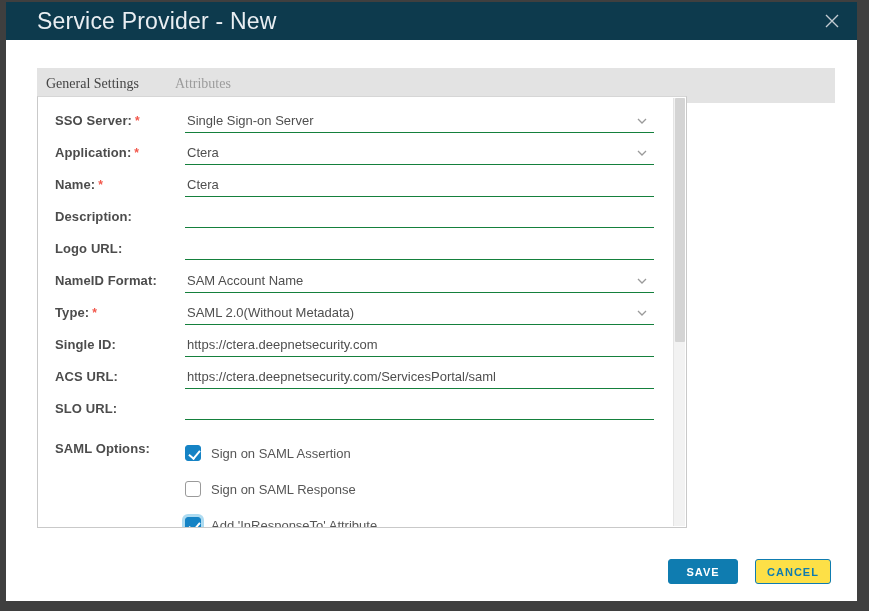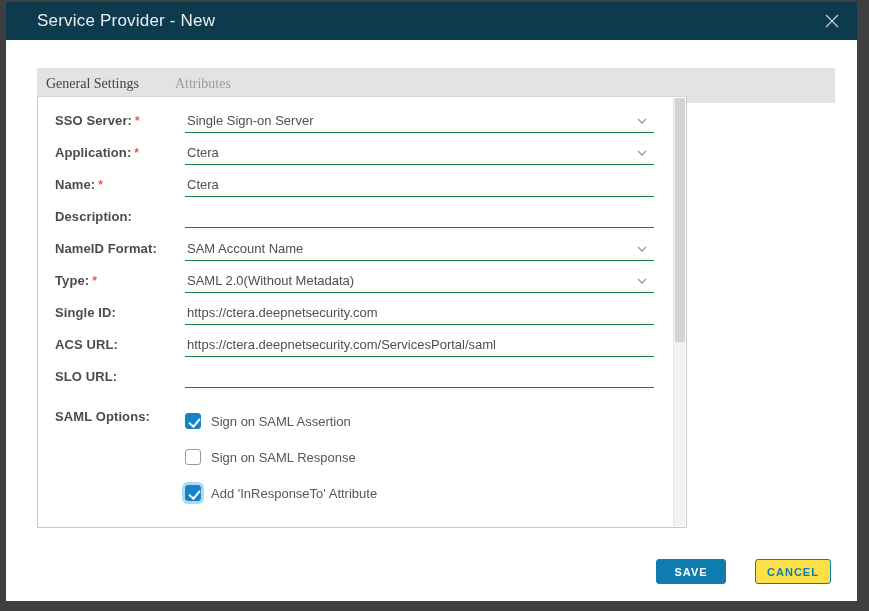--- a/index.html
+++ b/index.html
@@ -3,21 +3,21 @@
 <meta charset="utf-8">
 <style>
   * { margin:0; padding:0; box-sizing:border-box; }
   html,body { width:869px; height:611px; overflow:hidden; }
   body { background:#3f3f3f; font-family:"Liberation Sans", sans-serif; position:relative; }
 
   .modal { position:absolute; top:2px; left:6px; width:851px; height:599px; background:#ffffff; }
 
   
   .modal-header { height:38px; background:#0d3a4d; display:flex; align-items:center; justify-content:space-between; padding:0 14px 0 31px; }
-  .modal-title { color:#e9eef2; font-size:17px; font-weight:400; letter-spacing:.2px; }
+  .modal-title { color:#e9eef2; font-size:23px; font-weight:400; letter-spacing:.2px; }
   .close-btn { width:22px; height:22px; display:flex; align-items:center; justify-content:center; cursor:pointer; }
 
   
   .tabs-bar { position:absolute; left:31px; top:66px; width:798px; height:35px; background:#e3e3e3; display:flex; align-items:stretch; }
   .tab { display:flex; align-items:center; padding:0 9px; font-size:14px; color:#9c9c9c; border-bottom:3px solid transparent; cursor:pointer;font-family:Liberation Serif, serif; }
   .tab.active { color:#454545; border-bottom-color:#0079b8; }
   .tab + .tab { margin-left:18px;justify-content:flex-end; }
 
   
   .panel { position:absolute; left:31px; top:94px; width:650px; height:432px; background:#fff; border:1px solid #c9c9c9; border-top:1px solid #d6d6d6; overflow:hidden; }
@@ -35,21 +35,21 @@
   .options-row { display:flex; align-items:flex-start; margin-top:8px; }
   .options-col { flex:1; }
   .option { display:flex; align-items:center; height:36px; }
   .checkbox { width:16px; height:16px; border:1px solid #9a9a9a; border-radius:3px; background:#fff; margin-right:10px; position:relative; cursor:pointer; flex:0 0 16px; }
   .checkbox.checked { background:#1583c5; border-color:#1583c5; }
   .checkbox.checked::after { content:""; position:absolute; left:4.5px; top:1.5px; width:5px; height:9px; border:solid #fff; border-width:0 2px 2px 0; transform:rotate(40deg); }
   .checkbox.focused { box-shadow:0 0 0 3px rgba(73,176,223,.45); }
   .option-label { font-size:13px; color:#565656; }
 
   
-  .footer { position:absolute; right:26px; bottom:17px; display:flex; gap:29px; }
+  .footer { position:absolute; right:26px; bottom:17px; display:flex; gap:17px; }
   .btn { height:25px; border-radius:3px; font-size:11px; font-weight:bold; letter-spacing:1px; display:flex; align-items:center; justify-content:center; cursor:pointer; font-family:"Liberation Sans", sans-serif; }
   .btn-primary { width:70px; background:#0f7cb0; color:#ffffff; border:1px solid #0f7cb0; }
   .btn-outline { width:76px; background:#fde047; color:#0f7cb0; border:1px solid #0f7cb0; }
 </style>
 </head>
 <body>
 
 <div class="modal">
 
   <div class="modal-header">
@@ -100,20 +100,26 @@
         </div>
       </div>
 
       <div class="field-row">
         <div class="field-label"><span>Description:</span></div>
         <div class="field-value">
           <span></span>
         </div>
       </div>
 
+      <div class="field-row">
+        <div class="field-label"><span>Logo URL:</span></div>
+        <div class="field-value">
+          <span></span>
+        </div>
+      </div>
 
       <div class="field-row">
         <div class="field-label"><span>NameID Format:</span></div>
         <div class="field-value">
           <span>SAM Account Name</span>
           <span class="chev"><svg width="12" height="8" viewBox="0 0 12 8">
                 <polyline points="2,2 6,6 10,2" fill="none" stroke="#9a9a9a" stroke-width="1.3"></polyline>
               </svg></span>
         </div>
       </div>

